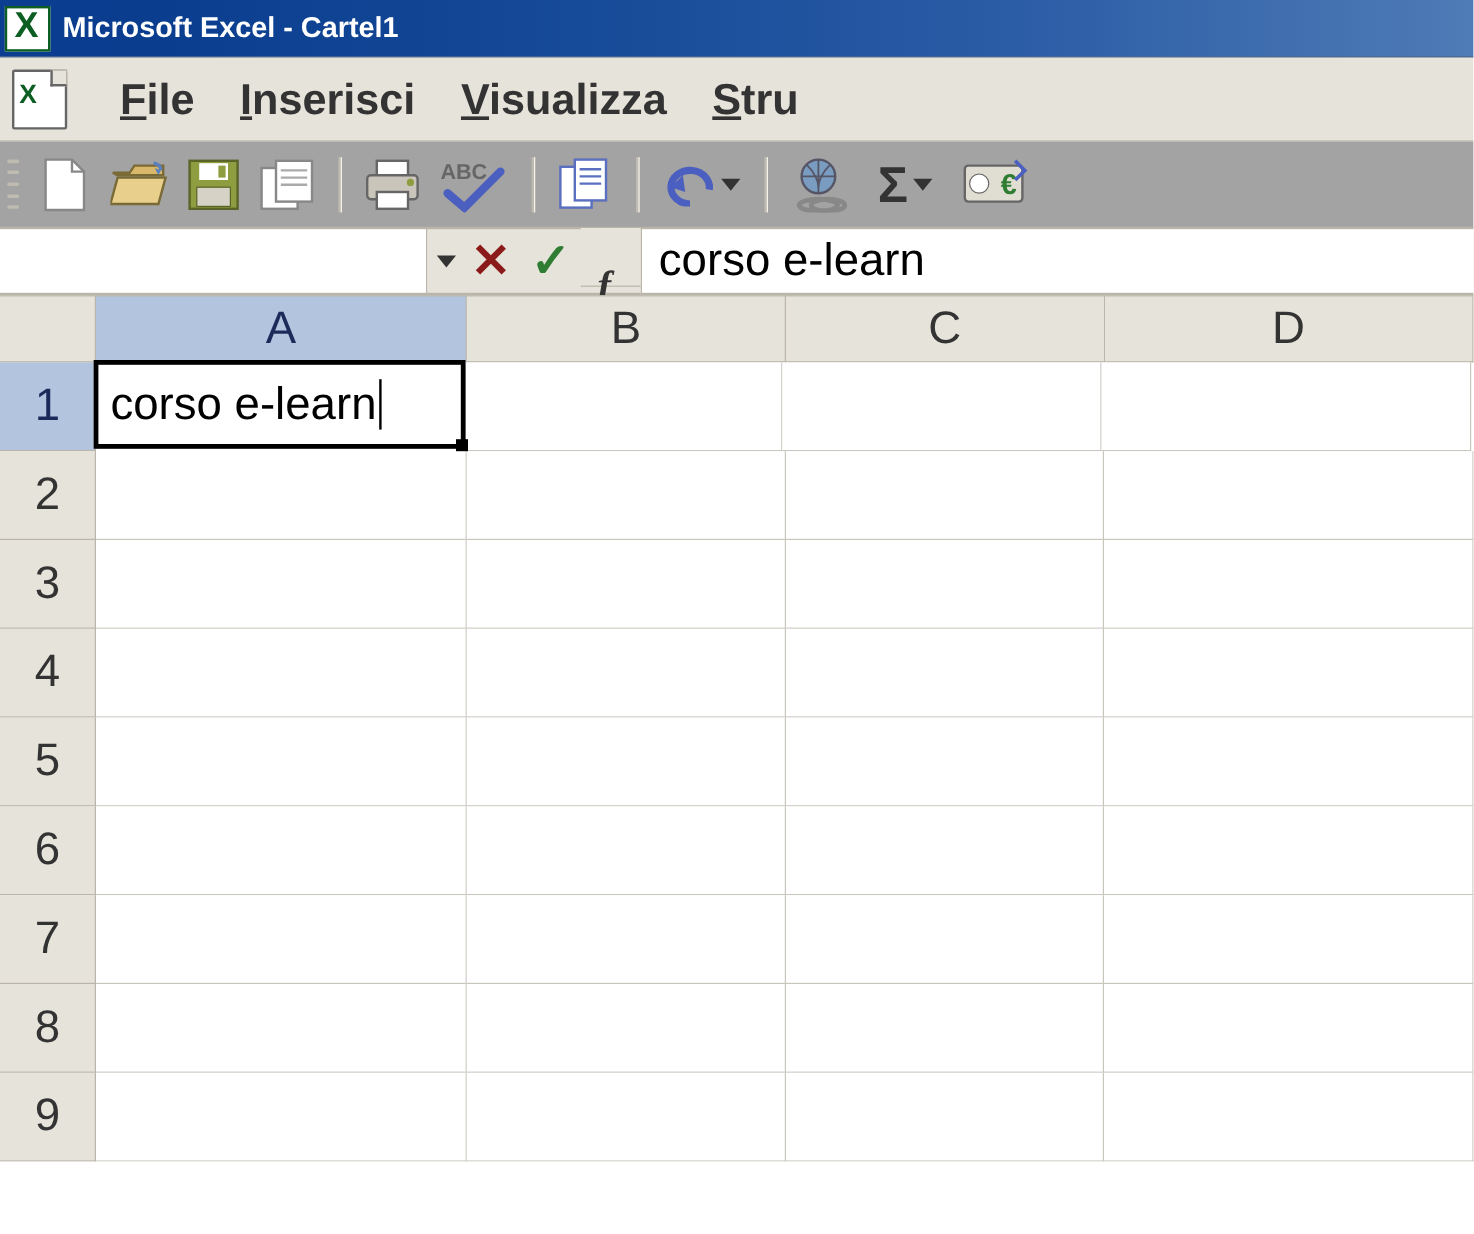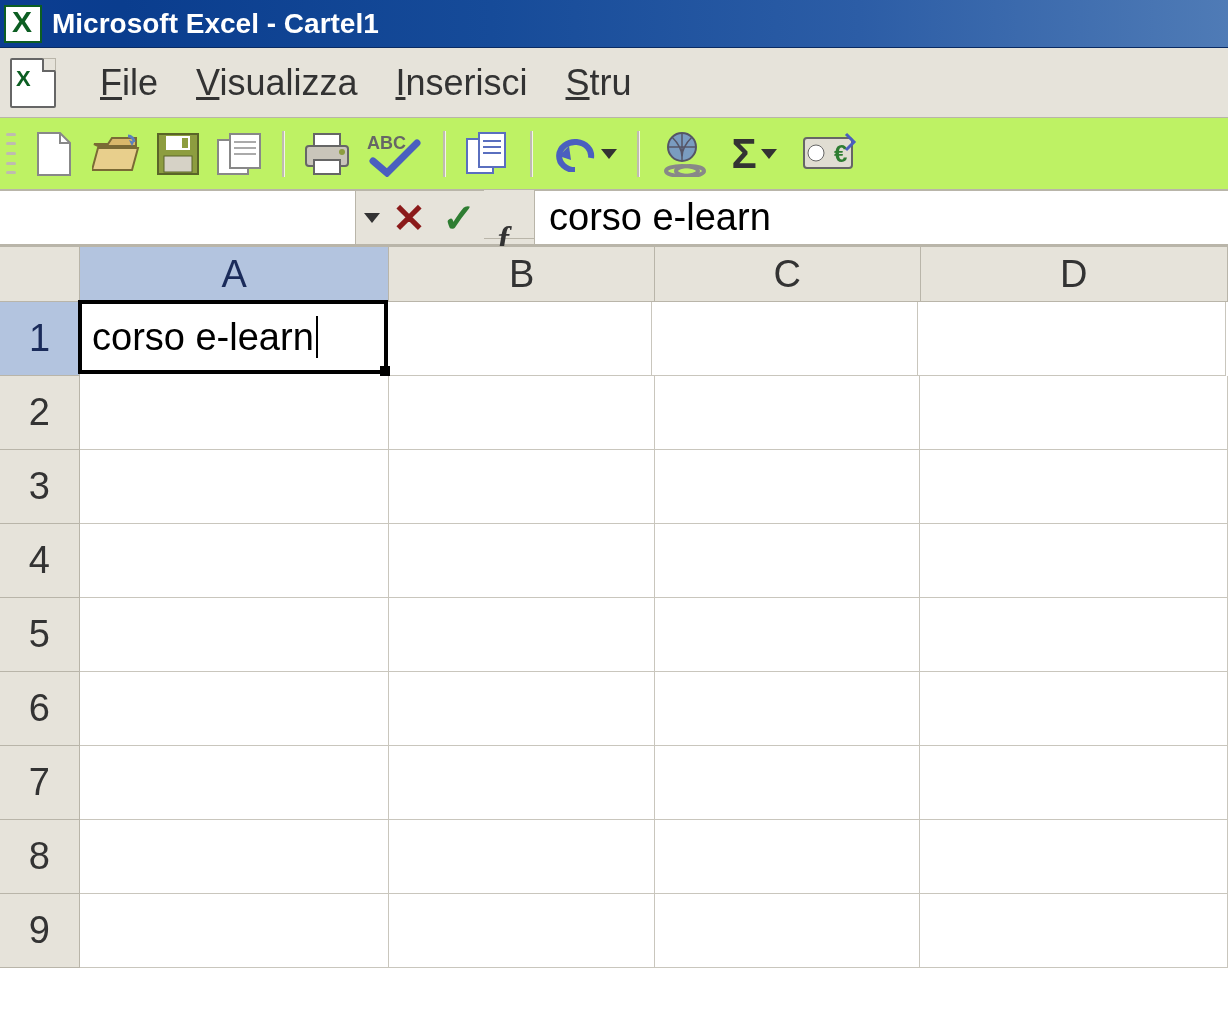--- a/index.html
+++ b/index.html
@@ -12,21 +12,21 @@
   }
 
   
   .titlebar {
     height: 48px;
     background: linear-gradient(to right, #0b3d91 0%, #0a3d8e 10%, #164b99 40%, #2c5da6 70%, #4f7bb6 100%);
     display: flex;
     align-items: center;
     padding-left: 4px;
     color: #fff;
-    font-size: 28px;
+    font-size: 24px;
     font-weight: bold;
     border-bottom: 1px solid #0a2b63;
   }
   .titlebar-icon {
     width: 38px;
     height: 38px;
     background: #fff;
     border: 2px solid #0c5e22;
     margin-right: 10px;
     position: relative;
@@ -72,27 +72,27 @@
     border-left: 2px solid #666;
     border-bottom: 2px solid #666;
   }
   .menubar-icon .xx {
     position: absolute;
     top: 6px; left: 4px;
     color: #0c5e22;
     font-weight: bold;
     font-size: 22px;
   }
-  .menu-item { cursor: default; }
+  .menu-item { cursor: default; font-weight: bold; }
   .menu-item .ul { text-decoration: underline; }
 
   
   .toolbar {
     height: 72px;
-    background: #bef264;
+    background: #a3a3a3;
     display: flex;
     align-items: center;
     padding-left: 6px;
     gap: 10px;
     border-bottom: 1px solid #b9b5a9;
   }
   .grab {
     width: 10px;
     height: 48px;
     display: flex;
@@ -248,22 +248,22 @@
   <span class="titlebar-icon"></span>
   <span>Microsoft Excel - Cartel1</span>
 </div>
 
 <div class="menubar">
   <span class="menubar-icon">
     <span class="corner"></span>
       <span class="xx">X</span>
   </span>
   <span class="menu-item"><span class="ul">F</span><span>ile</span></span>
+  <span class="menu-item"><span class="ul">I</span>nserisci</span>
   <span class="menu-item"><span class="ul">V</span>isualizza</span>
-  <span class="menu-item"><span class="ul">I</span>nserisci</span>
   <span class="menu-item"><span class="ul">S</span>tru</span>
 </div>
 
 <div class="toolbar">
   <div class="grab">
       <div></div>
       <div></div>
       <div></div>
       <div></div>
       <div></div>

